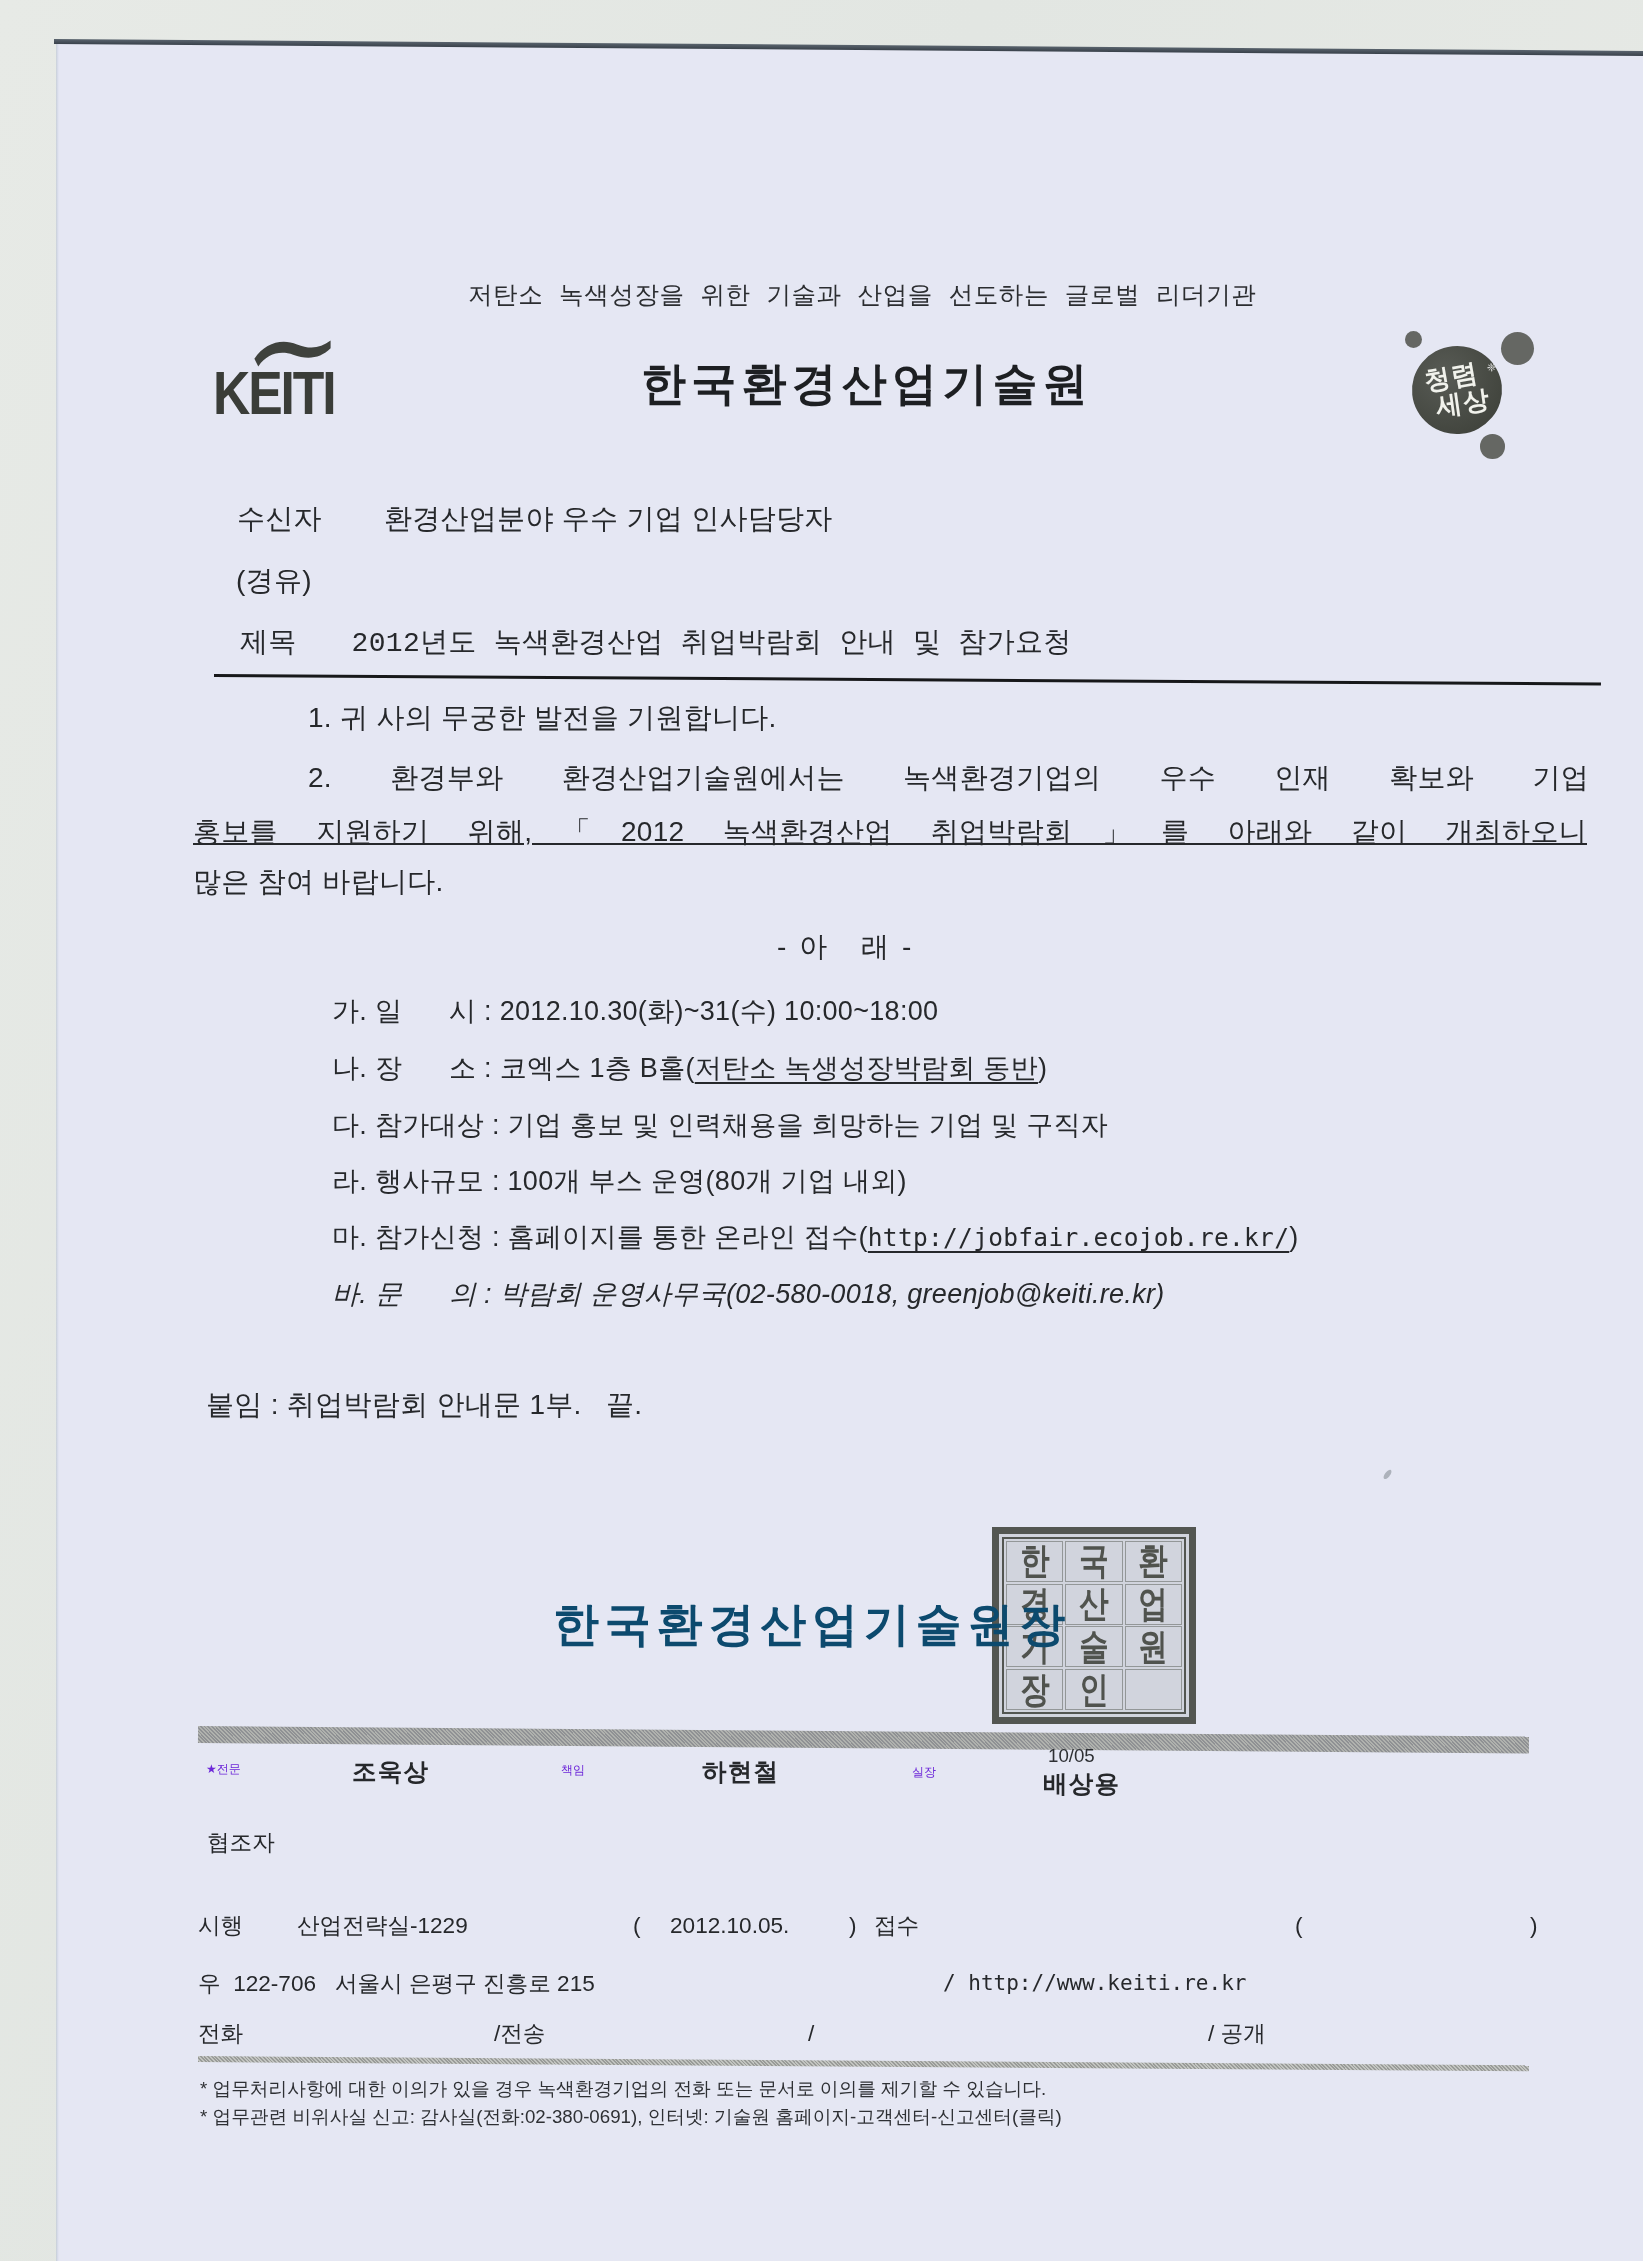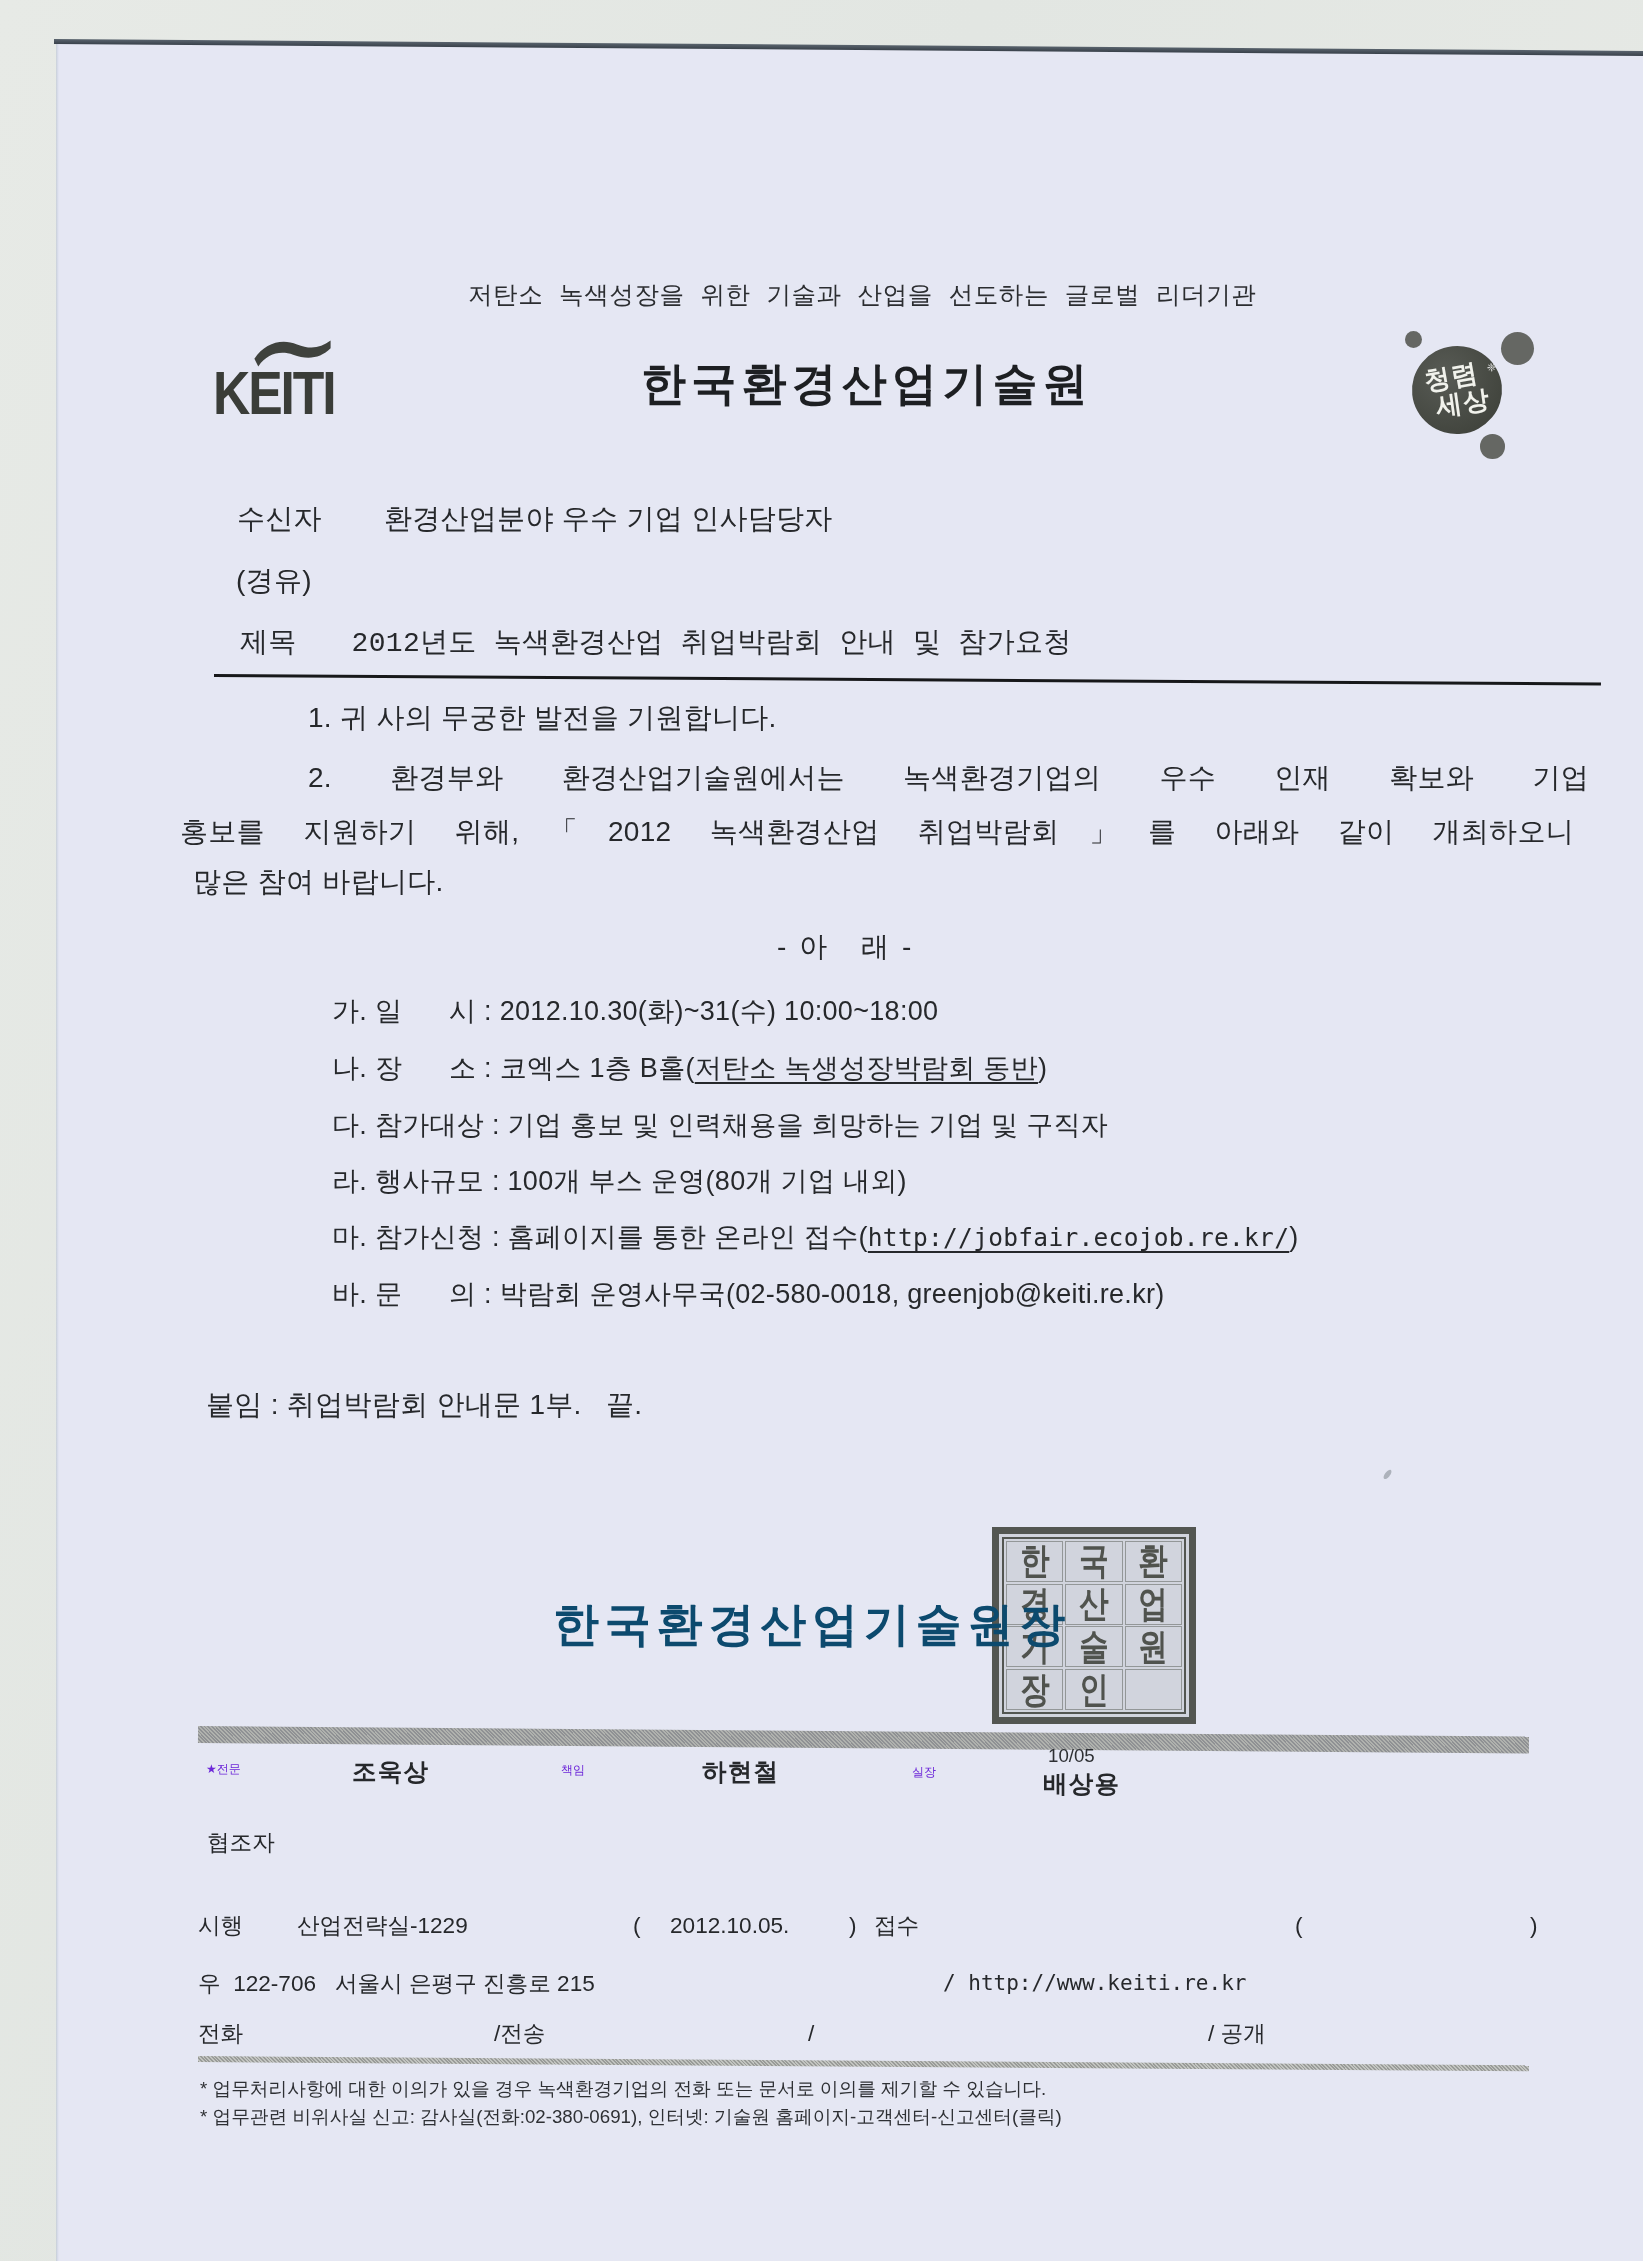--- a/index.html
+++ b/index.html
@@ -111,31 +111,31 @@
 <div class="t s43" style="left:237px;top:503px;"><span>수신자</span><span style="display:inline-block;width:62px;"></span><span>환경산업분야 우수 기업 인사담당자</span></div>
 
 <div class="t s43" style="left:236px;top:565px;">(경유)</div>
 
 <div class="t s43" style="left:240px;top:628px;font-family:Liberation Mono, monospace;"><span>제목</span><span style="display:inline-block;width:55px;"></span><span>2012년도 녹색환경산업 취업박람회 안내 및 참가요청</span></div>
 
 <div class="rule-dark" style="left:214px;top:674px;width:1387px;height:2.6px;"></div>
 
 <div class="t s43" style="left:308px;top:702px;">1. 귀 사의 무궁한 발전을 기원합니다.</div>
 <div class="t s43 just" style="left:308px;top:762px;width:1281px;">2. 환경부와 환경산업기술원에서는 녹색환경기업의 우수 인재 확보와 기업</div>
-<div class="t s43 just" style="left:180px;top:816px;width:1394px;">홍보를 지원하기 위해,「2012 녹색환경산업 취업박람회」를 아래와 같이 개최하오니</div>
+<div class="t s43 just" style="left:193px;top:816px;width:1394px;text-decoration:underline;">홍보를 지원하기 위해,「2012 녹색환경산업 취업박람회」를 아래와 같이 개최하오니</div>
 <div class="t s43" style="left:193px;top:866px;">많은 참여 바랍니다.</div>
 
 <div class="t s43" style="left:777px;top:931px;letter-spacing:2.6px;">- 아   래 -</div>
 
 <div class="t s42" style="left:332px;top:996px;"><span>가. 일      시 : 2012.10.30(화)~31(수) 10:00~18:00</span><span class="u"></span><span></span></div>
 <div class="t s42" style="left:332px;top:1053px;"><span>나. 장      소 : 코엑스 1층 B홀(</span><span class="u">저탄소 녹생성장박람회 동반</span><span>)</span></div>
 <div class="t s42" style="left:332px;top:1110px;"><span>다. 참가대상 : 기업 홍보 및 인력채용을 희망하는 기업 및 구직자</span><span class="u"></span><span></span></div>
 <div class="t s42" style="left:332px;top:1166px;"><span>라. 행사규모 : 100개 부스 운영(80개 기업 내외)</span><span class="u"></span><span></span></div>
 <div class="t s42" style="left:332px;top:1222px;"><span>마. 참가신청 : 홈페이지를 통한 온라인 접수(</span><span class="u mono" style="font-size:24.5px;">http://jobfair.ecojob.re.kr/</span><span>)</span></div>
-<div class="t s42" style="left:332px;top:1279px;"><span>바. 문      의 : 박람회 운영사무국(02-580-0018, greenjob@keiti.re.kr)</span><span class="u"></span><span></span></div>
+<div class="t s42" style="left:332px;top:1279px;font-style:italic;"><span>바. 문      의 : 박람회 운영사무국(02-580-0018, greenjob@keiti.re.kr)</span><span class="u"></span><span></span></div>
 
 <div class="t s43" style="left:206px;top:1389px;">붙임 : 취업박람회 안내문 1부.   끝.</div>
 
 <div class="speck"></div>
 
 <div class="t sig-title" style="left:553px;top:1598px;">한국환경산업기술원장</div>
 <div class="seal">
   <div class="seal-inner">
     <div class="seal-cell">
         <span>한</span>

